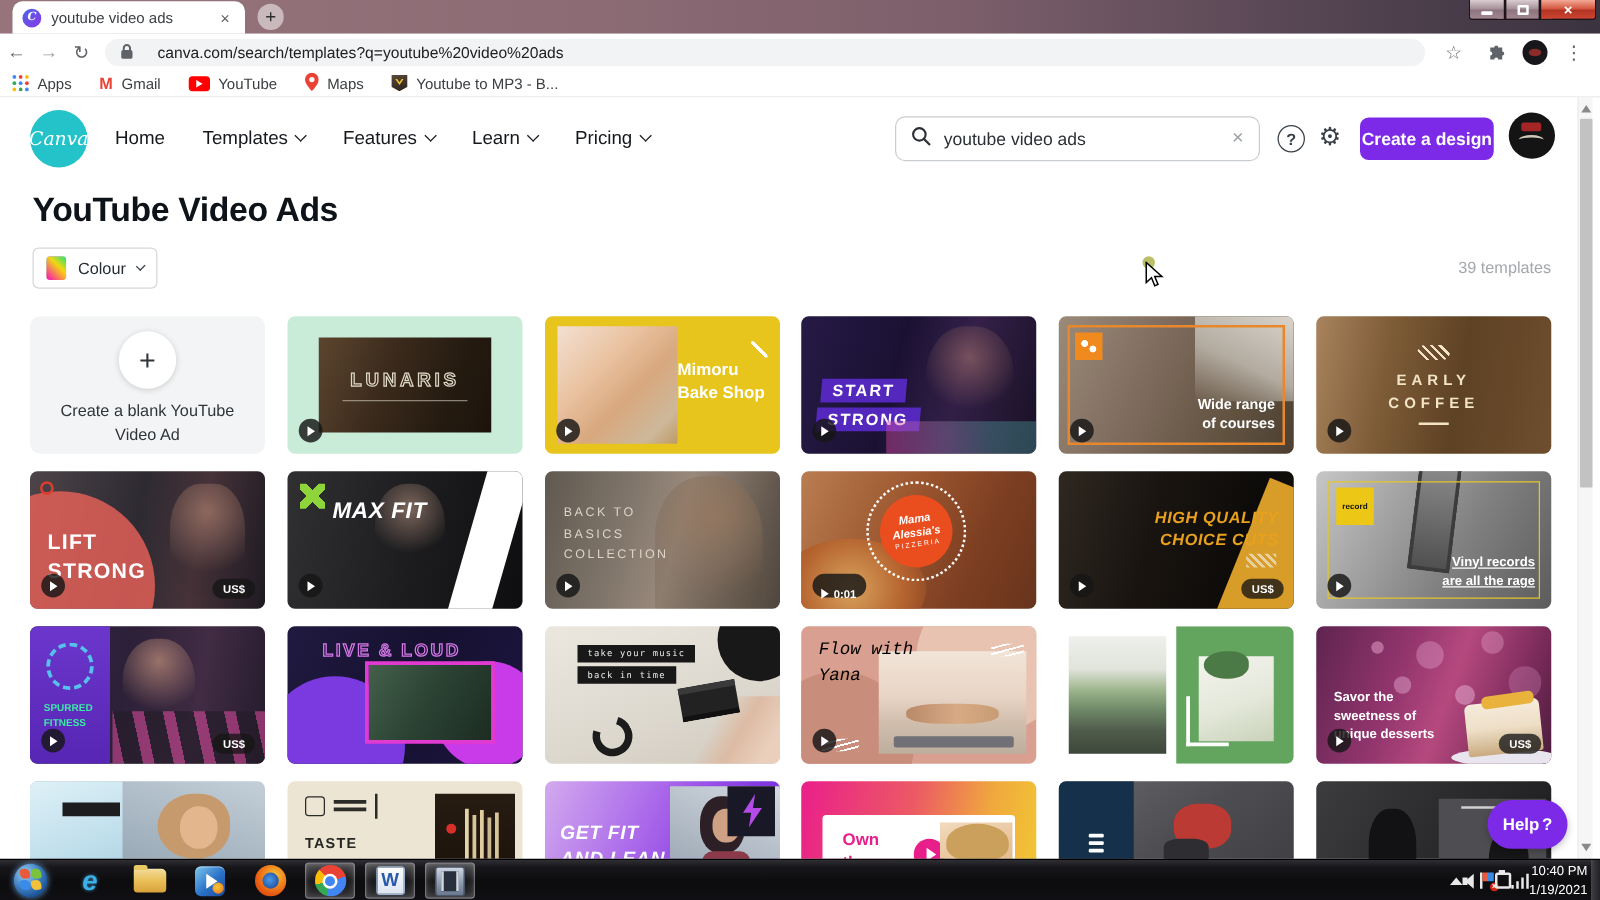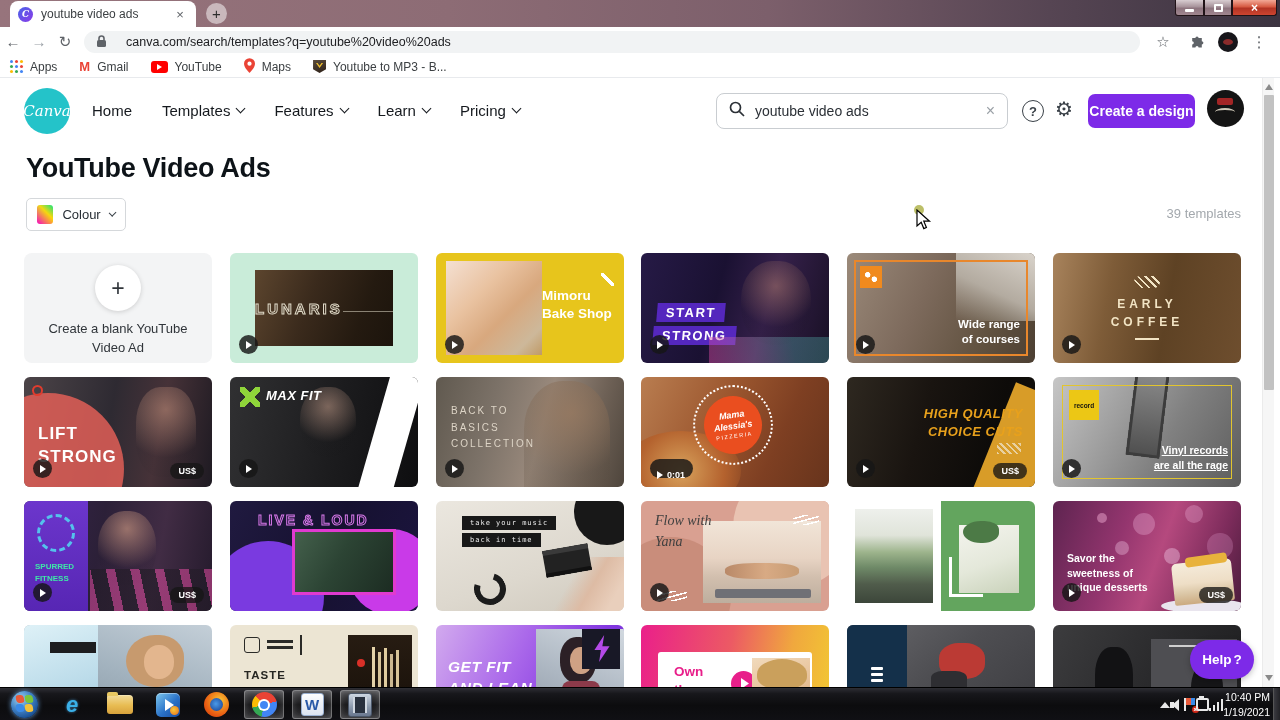--- a/index.html
+++ b/index.html
@@ -102,21 +102,21 @@
   
   .c-create{left:24px;top:110px;background:#f3f4f5;border-radius:8px;text-align:center}
   .plus-circle{width:46px;height:46px;border-radius:50%;background:#fff;box-shadow:0 1px 5px rgba(0,0,0,.16);
     margin:12px auto 9px;display:flex;align-items:center;justify-content:center;font-size:23px;color:#30353a;font-weight:400}
   .create-label{font-size:13px;color:#30353a;line-height:1.45;padding:0 12px}
 
   
   .c-lunaris{left:230px;top:110px;background:#c9ecd9}
   .lun-frame{position:absolute;left:25px;right:25px;top:17px;bottom:17px;
     background:linear-gradient(110deg,#5c452e 0%,#3a2a1c 40%,#241a10 75%,#1c140c 100%);
-    display:flex;flex-direction:row;align-items:center;justify-content:center}
+    display:flex;flex-direction:column;align-items:center;justify-content:center}
   .lun-title{font-size:15px;font-weight:700;letter-spacing:3px;color:rgba(60,44,30,.25);-webkit-text-stroke:1px #ded8c6}
   .lun-sub{width:72%;margin-top:7px;border-top:1px solid rgba(222,216,198,.55)}
 
   
   .c-bake{left:436px;top:110px;background:#e7c51c}
   .bake-photo{left:10px;top:8px;width:96px;height:94px;background:linear-gradient(135deg,#f4e0d2 0%,#e9c2a0 35%,#d8a87e 60%,#cdb89a 85%,#bf9a66 100%)}
   .bake-spark{right:10px;top:20px;width:13px;height:13px;background:linear-gradient(45deg,transparent 42%,#fff 42% 58%,transparent 58%)}
   .bake-text{position:absolute;right:8px;top:34px;width:74px;color:#fff;font-weight:700;font-size:13.5px;line-height:1.3}
 
   
@@ -155,21 +155,21 @@
   .lift-text{position:absolute;left:14px;top:46px;color:#fff;font-size:17px;font-weight:800;line-height:1.35;letter-spacing:1px;z-index:2}
 
   
   .c-max{left:230px;top:234px;background:linear-gradient(100deg,#303032 0%,#1c1c1e 55%,#0e0e10 100%)}
   .c-max::before{content:"";position:absolute;left:70px;top:10px;width:56px;height:70px;border-radius:45%;
     background:radial-gradient(circle at 50% 28%,rgba(200,160,140,.55),rgba(20,20,22,.05) 62%)}
   .c-max::after{content:"";position:absolute;right:12px;top:-20px;width:34px;height:170px;background:#fff;transform:rotate(16deg)}
   .max-x{left:10px;top:10px;width:20px;height:20px;
     background:linear-gradient(45deg,transparent 38%,#8fd43a 38% 62%,transparent 62%),
                linear-gradient(-45deg,transparent 38%,#8fd43a 38% 62%,transparent 62%)}
-  .max-text{position:absolute;left:36px;top:11px;color:#fff;font-style:italic;font-weight:900;font-size:13px;letter-spacing:.5px}
+  .max-text{position:absolute;left:36px;top:21px;color:#fff;font-style:italic;font-weight:900;font-size:18px;letter-spacing:.5px}
 
   
   .c-basics{left:436px;top:234px;background:linear-gradient(105deg,#60594f 0%,#7c7268 30%,#99897c 55%,#6e6156 80%,#4e453c 100%)}
   .c-basics::before{content:"";position:absolute;right:14px;top:4px;width:86px;height:106px;border-radius:45% 45% 0 0;
     background:radial-gradient(circle at 55% 30%,rgba(150,120,95,.8),rgba(90,75,60,.2) 70%)}
   .basics-text{position:absolute;left:15px;top:26px;color:#ddd4c6;font-size:10px;letter-spacing:2px;line-height:1.65}
 
   
   .c-pizza{left:641px;top:234px;background:linear-gradient(115deg,#b97d50 0%,#9c572f 40%,#7e3f22 70%,#67341c 100%)}
   .c-pizza::before{content:"";position:absolute;left:-20px;bottom:-24px;width:120px;height:80px;border-radius:50%;
@@ -225,21 +225,21 @@
   .cs-strip{position:absolute;background:#181818;color:#eee;font-size:7px;letter-spacing:1px;padding:3px 8px;font-family:"DejaVu Sans Mono",monospace}
   .cs-s1{left:26px;top:15px}.cs-s2{left:26px;top:32px}
   .cs-phones{left:38px;bottom:6px;width:32px;height:32px;border:6px solid #1c1c1c;border-radius:50%;border-top-color:transparent;transform:rotate(-28deg)}
   .cs-tape{right:34px;top:46px;width:46px;height:27px;background:#222;transform:rotate(-10deg);
     box-shadow:inset 0 5px 0 #3a3a3a,inset 0 -4px 0 #111;z-index:2}
 
   
   .c-yana{left:641px;top:358px;background:#d9a091}
   .c-yana::before{content:"";position:absolute;right:-24px;top:-34px;width:120px;height:120px;border-radius:50%;background:#e9c3b2}
   .c-yana::after{content:"";position:absolute;left:-30px;bottom:-46px;width:120px;height:120px;border-radius:50%;background:#c98d7b}
-  .yn-script{position:absolute;left:14px;top:9px;font-family:Liberation Serif, serif;font-style:italic;color:#404040;font-size:14px;line-height:1.5;z-index:3}
+  .yn-script{position:absolute;left:14px;top:9px;font-family:Liberation Mono, monospace;font-style:italic;color:#000000;font-size:14px;line-height:1.5;z-index:3}
   .yn-photo{left:62px;top:20px;width:118px;height:82px;z-index:2;
     background:linear-gradient(180deg,#f1e5d8 0%,#e8d4c4 45%,#d2bfae 68%,#bdae9e 100%)}
   .yn-mat{left:74px;top:88px;width:96px;height:9px;background:#707076;border-radius:2px;z-index:2}
   .yn-fig{left:84px;top:62px;width:74px;height:16px;border-radius:40%;z-index:2;
     background:linear-gradient(90deg,#b98968 0%,#d8aa84 55%,#c79c74 100%)}
   .yn-scrib1{right:10px;top:14px;width:26px;height:10px;z-index:3;
     background:repeating-linear-gradient(-15deg,transparent 0 3px,#fff 3px 4.5px)}
   .yn-scrib2{left:16px;bottom:10px;width:30px;height:10px;z-index:3;
     background:repeating-linear-gradient(-15deg,transparent 0 3px,#fff 3px 4.5px)}
 

